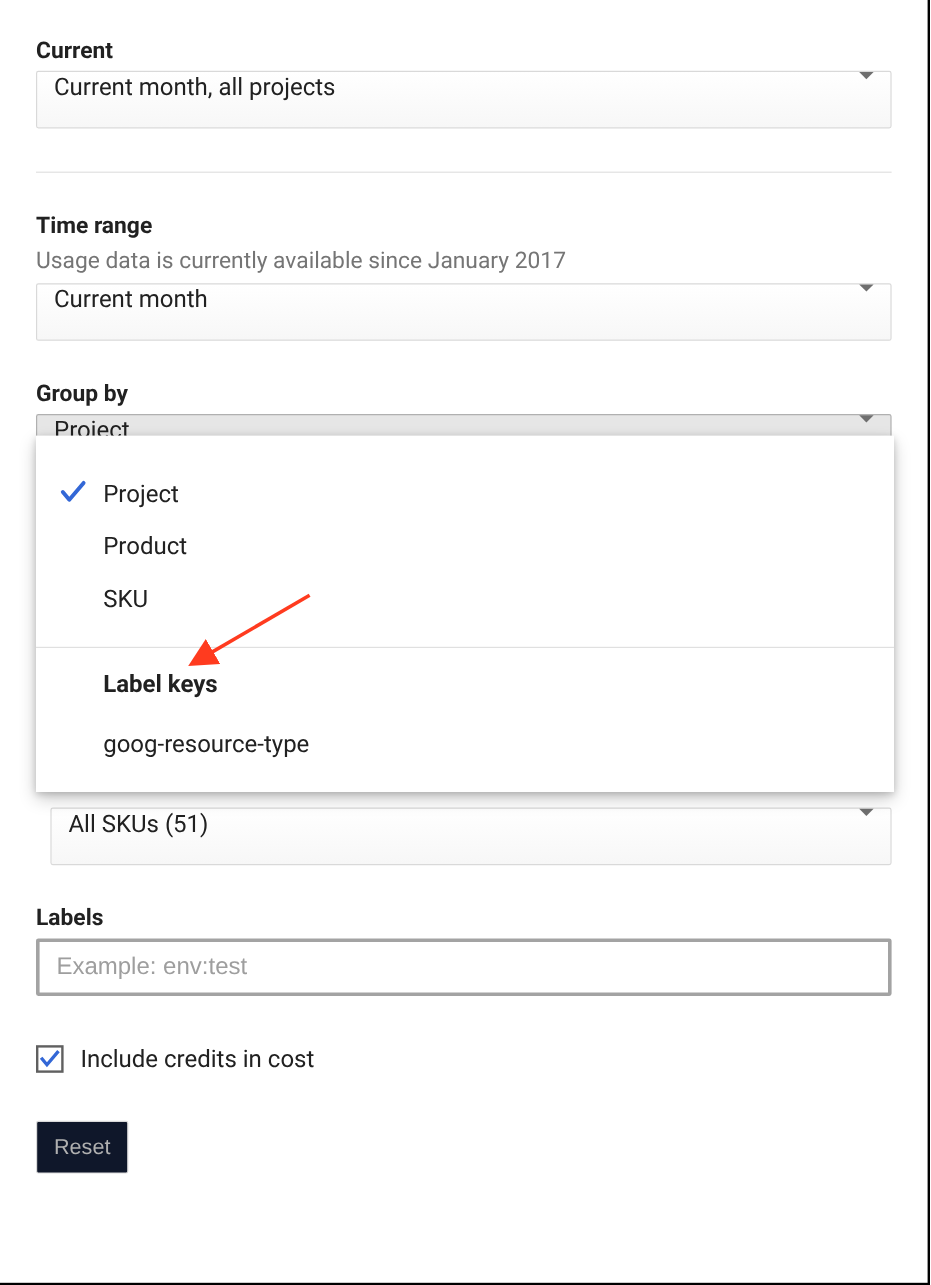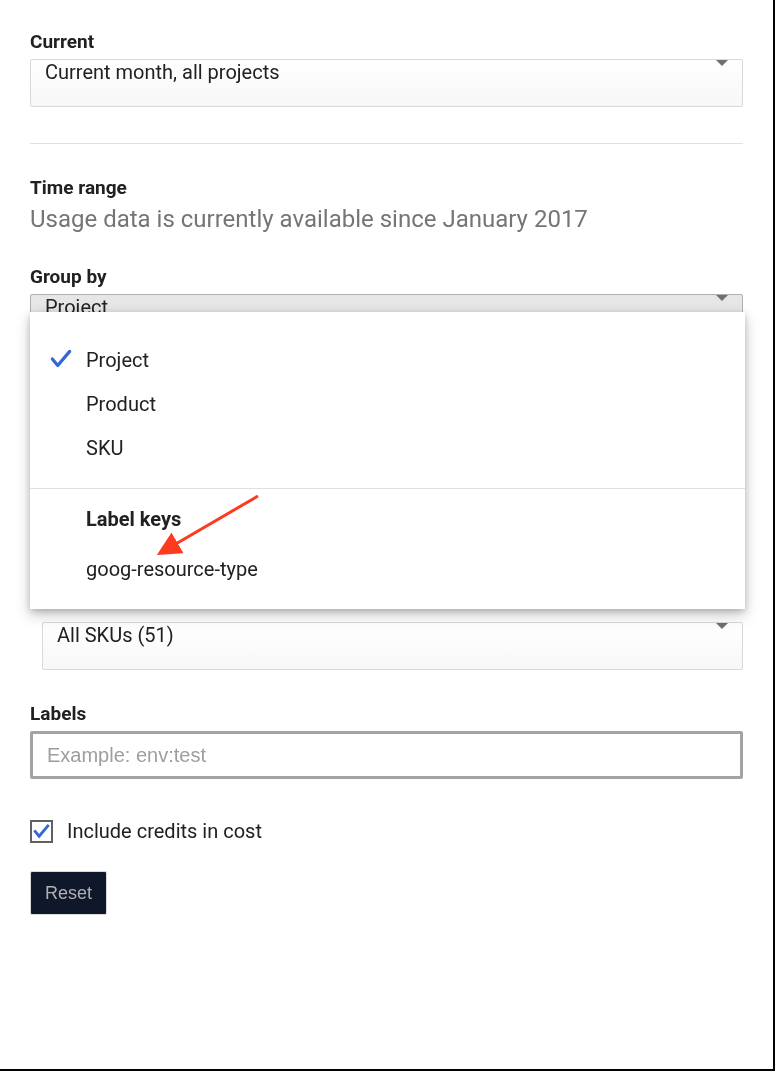--- a/index.html
+++ b/index.html
@@ -22,21 +22,21 @@
     border-bottom: 2px solid #000;
     padding: 30px 30px 30px 30px;
   }
   .field-label {
     font-size: 19px;
     font-weight: 700;
     color: #212121;
     margin-bottom: 6px;
   }
   .field-sublabel {
-    font-size: 24px;
+    font-size: 19px;
     color: #757575;
     margin-bottom: 8px;
     font-weight: 400;
   }
   .select {
     width: 100%;
     height: 48px;
     border: 1px solid #d9d9d9;
     border-radius: 2px;
     background: linear-gradient(#ffffff, #f7f7f7);
@@ -110,21 +110,21 @@
     font-size: 20px;
     color: #212121;
     outline: none;
   }
   .text-input::placeholder { color: #9e9e9e; }
   .checkbox-row {
     display: flex;
     align-items: center;
     gap: 14px;
     margin-top: 40px;
-    margin-bottom: 28px;
+    margin-bottom: 40px;
   }
   .checkbox {
     width: 23px; height: 23px;
     border: 2px solid #606060;
     display: flex; align-items: center; justify-content: center;
     cursor: pointer;
   }
   .checkbox svg { display: block; }
   .checkbox-label { font-size: 20px; color: #212121; }
   .reset-btn {
@@ -157,20 +157,24 @@
       <span class="caret"></span>
     </div>
   </div>
 
   <hr class="divider">
 
   
   <div class="section">
     <div class="field-label">Time range</div>
     <div class="field-sublabel">Usage data is currently available since January 2017</div>
+    <div class="select">
+      <span>Current month</span>
+      <span class="caret"></span>
+    </div>
   </div>
 
   
   <div class="section groupby-wrap" style="margin-bottom:0;">
     <div class="field-label">Group by</div>
     <div class="select open">
       <span>Project</span>
       <span class="caret"></span>
     </div>
 

